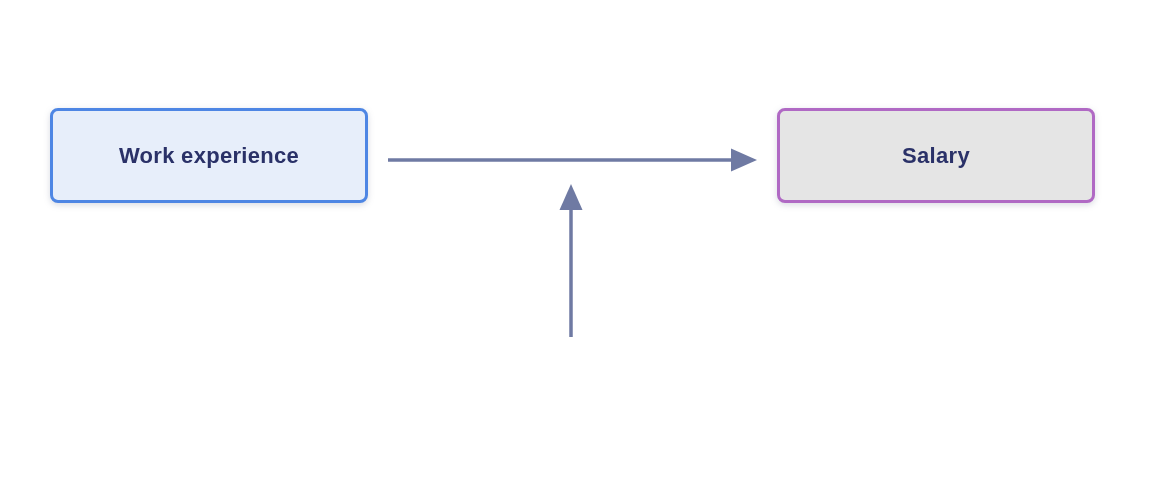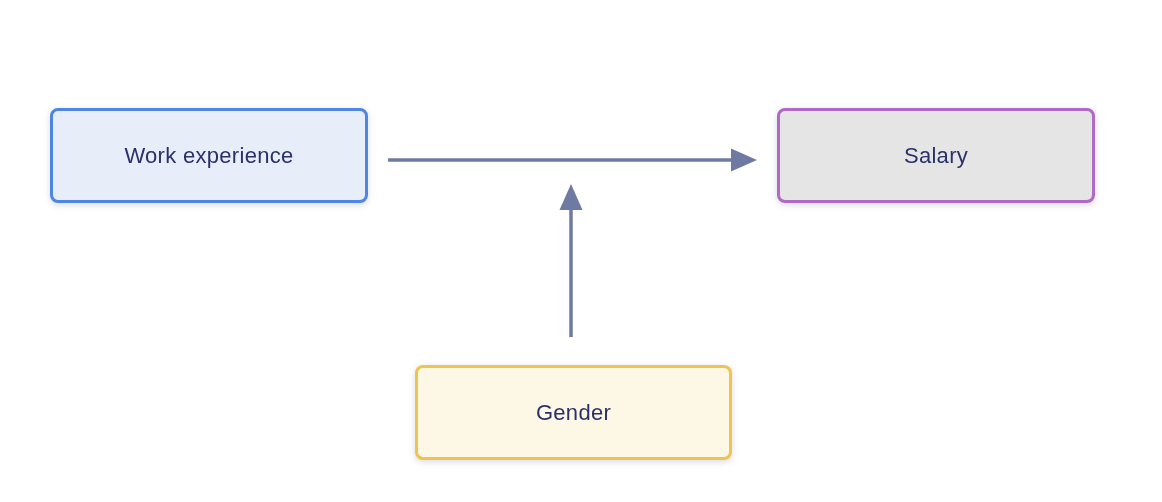--- a/index.html
+++ b/index.html
@@ -30,21 +30,21 @@
     box-sizing: border-box;
     border: 3px solid #999;
     border-radius: 8px;
     display: flex;
     align-items: center;
     justify-content: center;
     box-shadow: 0 2px 6px rgba(120, 126, 152, 0.28);
     background: #eee;
   }
   .node-label {
-    font-weight: 400;
+    font-weight: 700;
     font-size: 22px;
     letter-spacing: 0.3px;
     color: var(--node-text, #2A3168);
     white-space: nowrap;
     text-align: center;
   }
   #node-work-experience { left: 50px;  top: 108px; width: 318px; height: 95px; }
   #node-salary          { left: 777px; top: 108px; width: 318px; height: 95px; }
   #node-gender          { left: 415px; top: 365px; width: 317px; height: 95px; }
 </style>
@@ -63,17 +63,14 @@
   </svg>
 
   <div class="node" id="node-work-experience" style="background-color: rgb(231, 238, 250); border-color: rgb(78, 134, 228);">
     <span class="node-label">Work experience</span>
   </div>
 
   <div class="node" id="node-salary" style="background-color: #e5e5e5; border-color: rgb(176, 105, 196);">
     <span class="node-label">Salary</span>
   </div>
 
-  <div class="node" id="node-gender" style="background-color: rgb(253, 247, 230); border-color: rgb(239, 196, 78);">
-    <span class="node-label">Gender</span>
-  </div>
 
 </div>
 
 </body></html>

